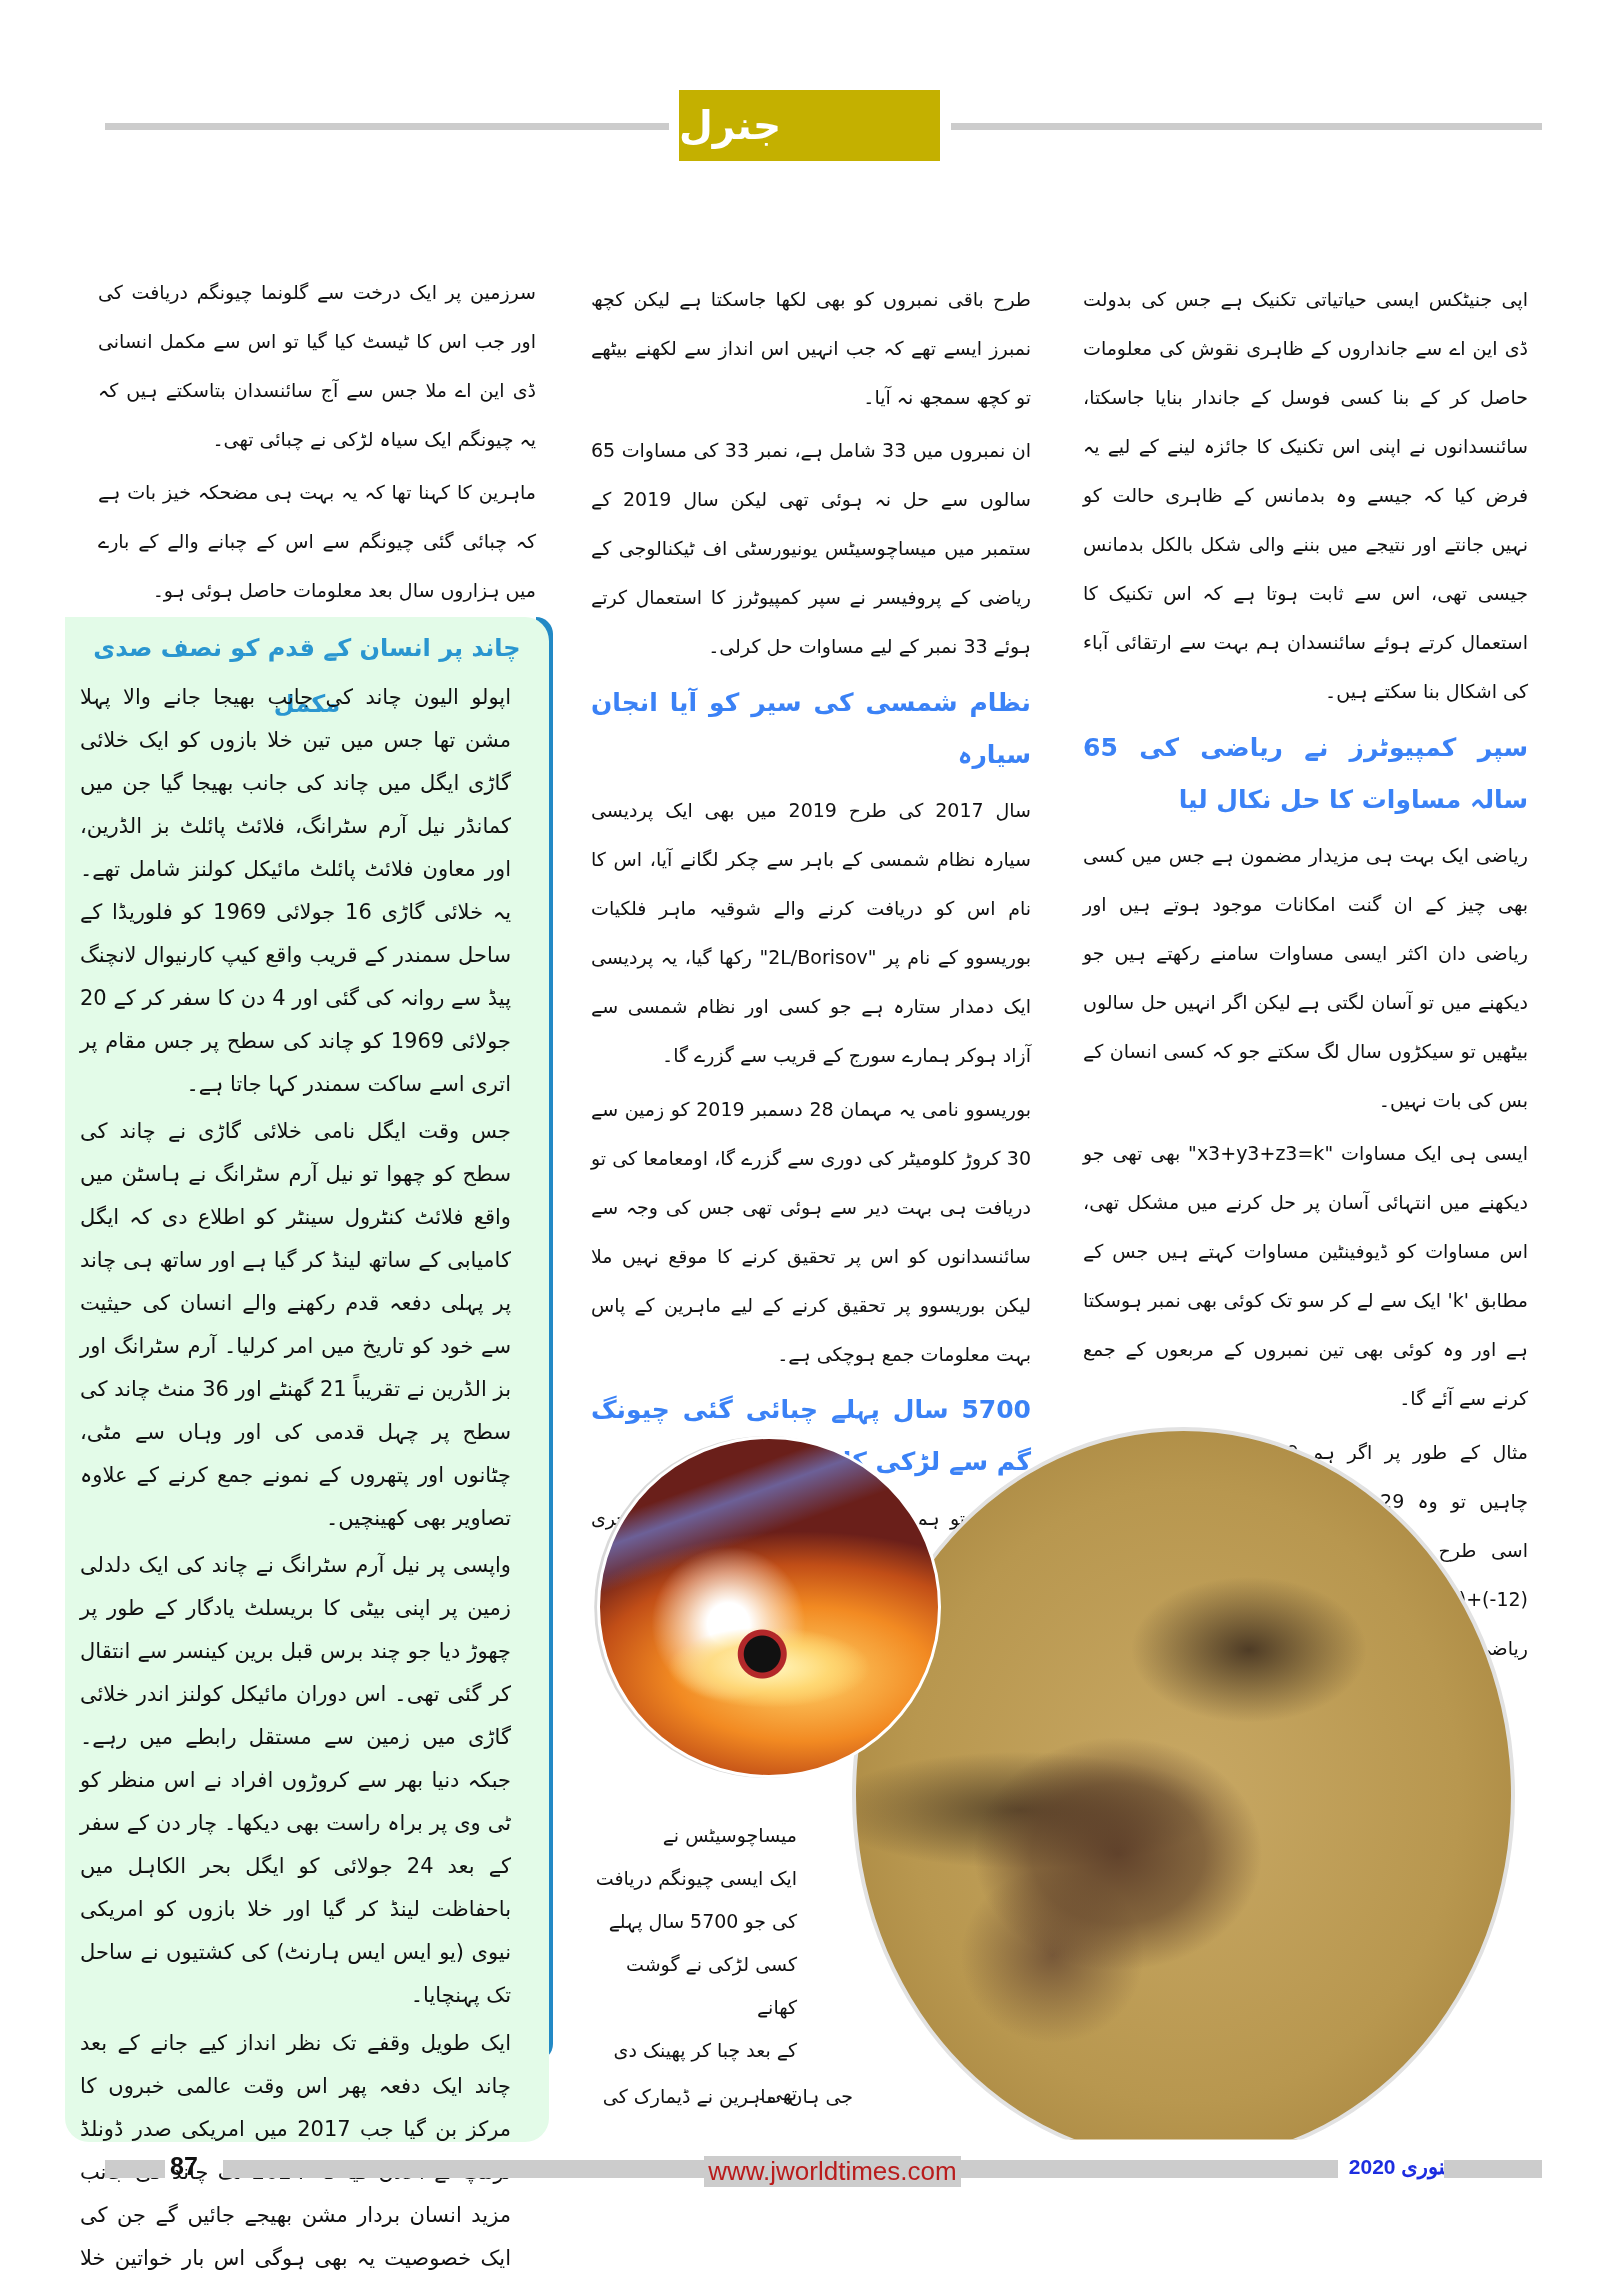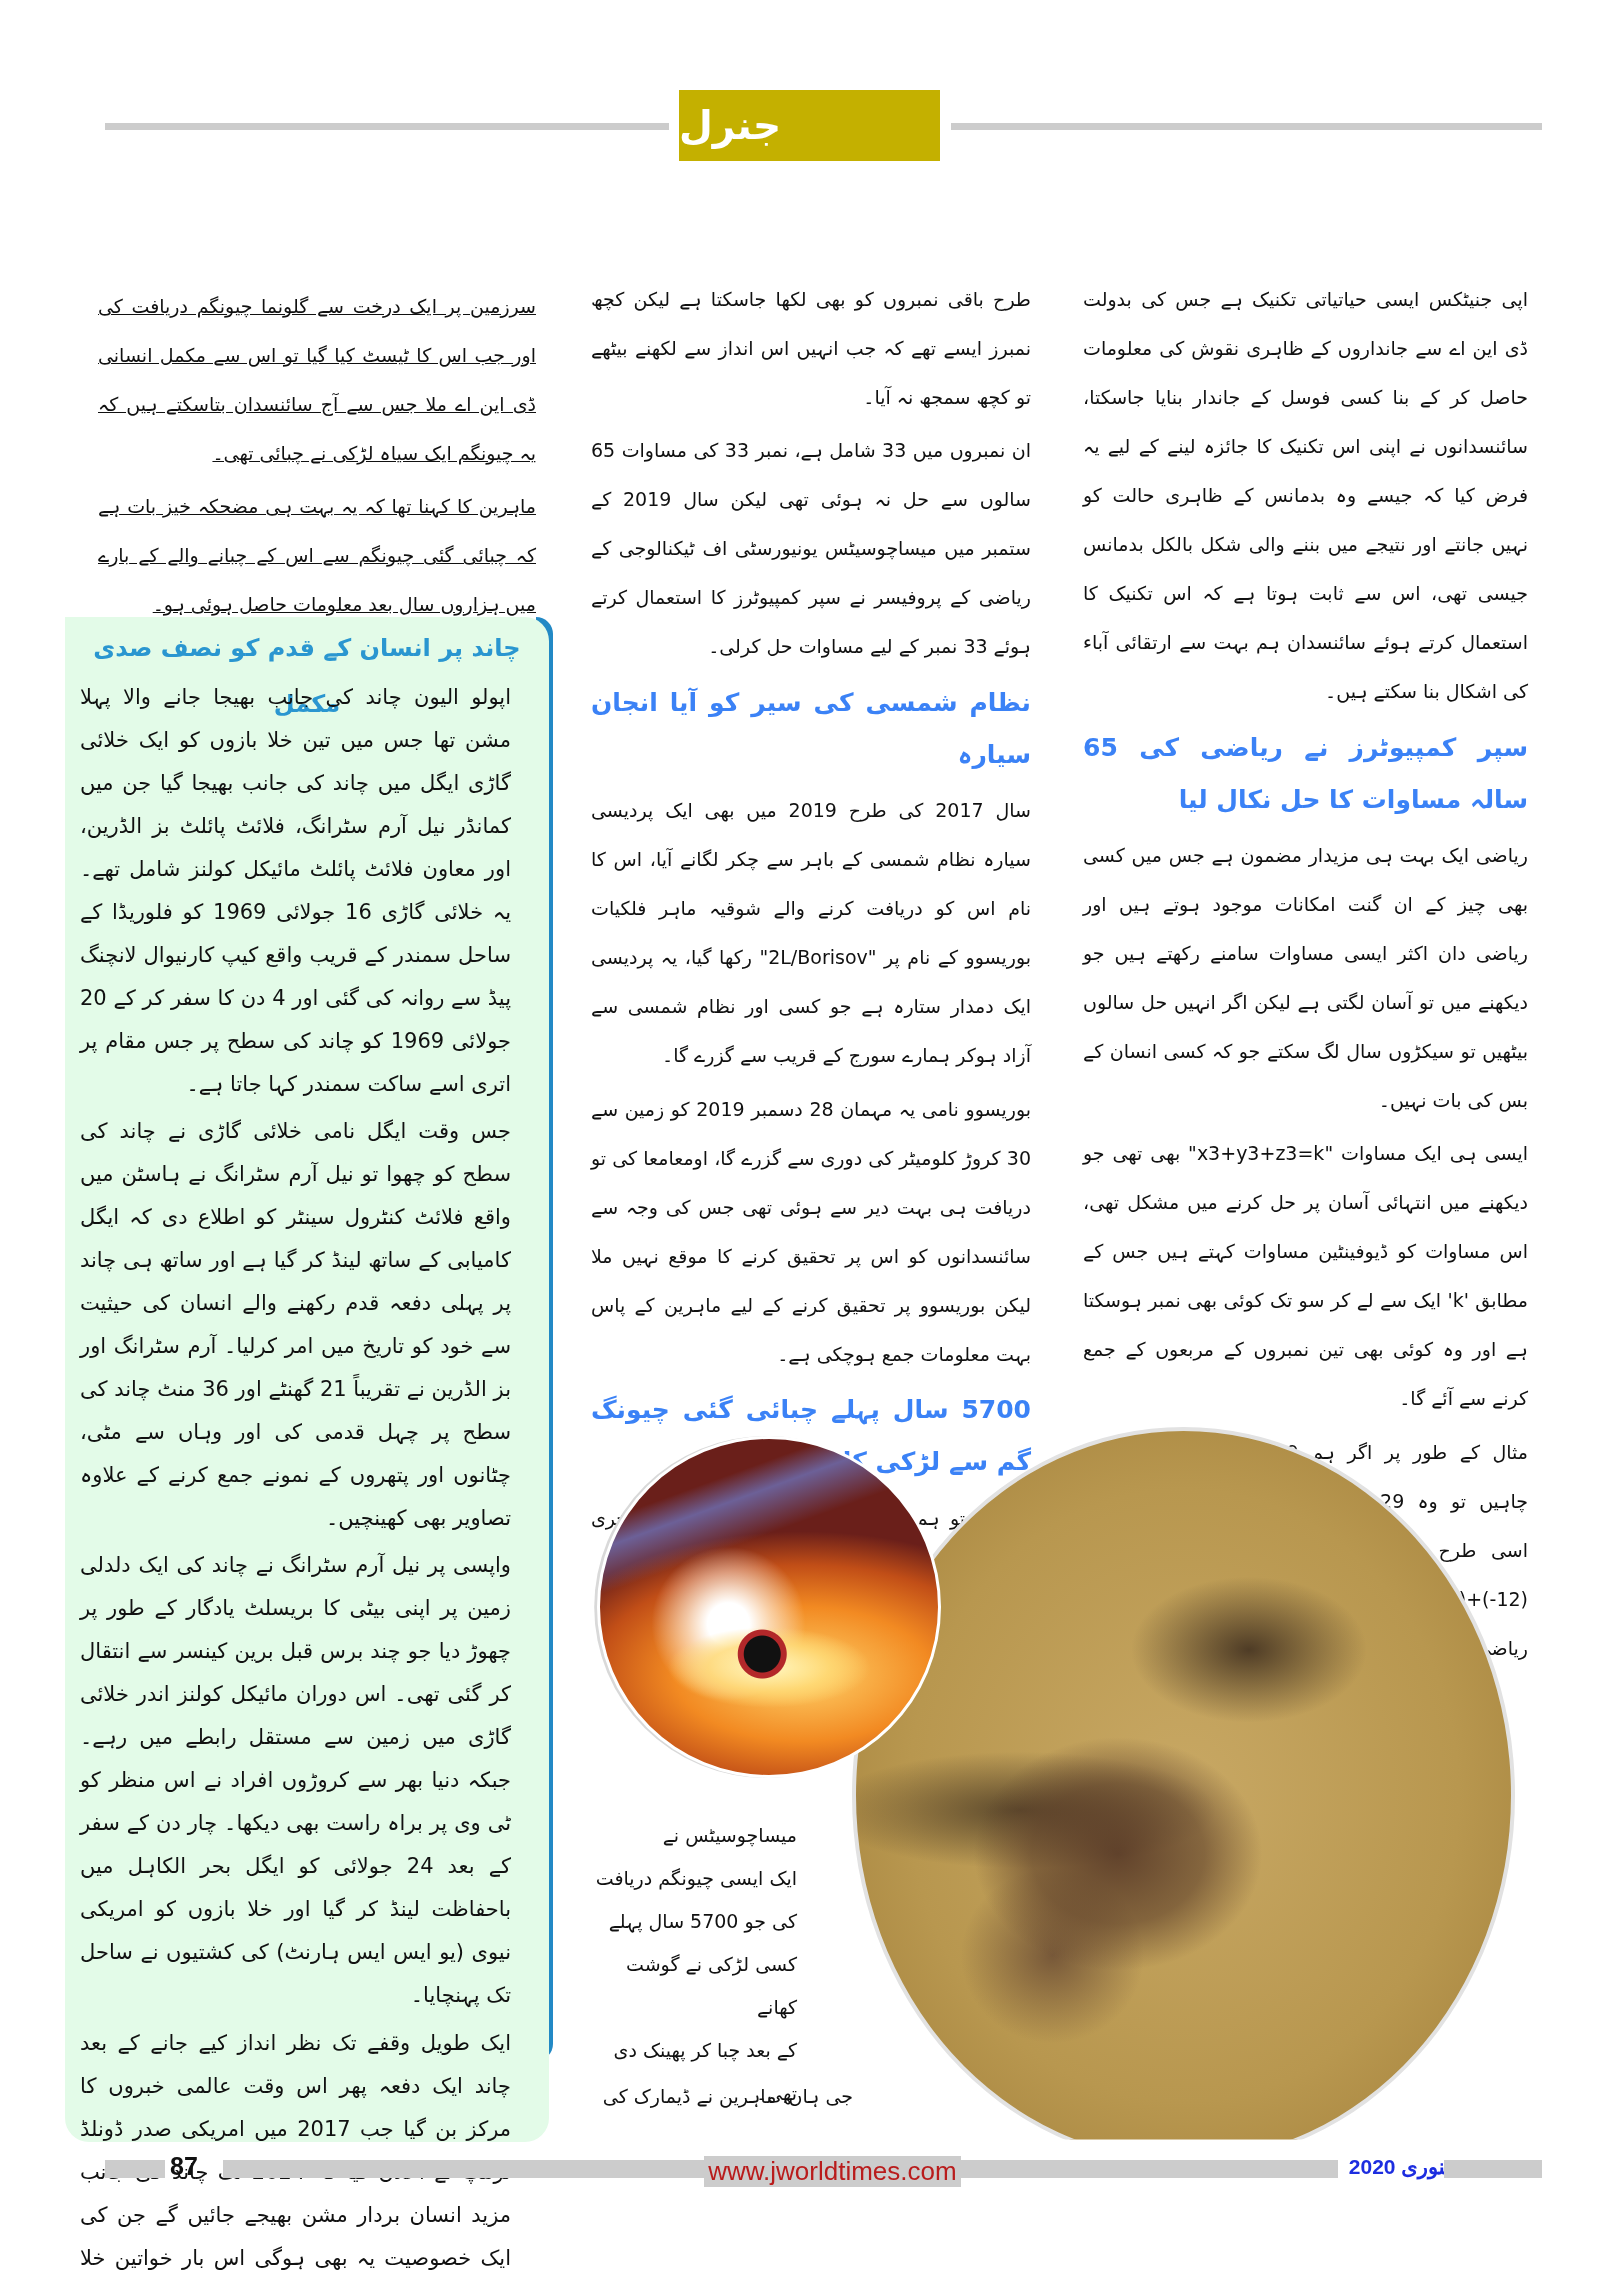--- a/index.html
+++ b/index.html
@@ -10,21 +10,21 @@
   .hdr-box { position:absolute; left:679px; top:90px; width:261px; height:71px;
              background:#c4b000; color:#fff; display:flex; align-items:center; justify-content:flex-start;
              font-size:39px; font-weight:bold; }
   
   .col { position:absolute; direction:rtl; text-align:justify; text-align-last:right;
          font-size:19px; line-height:49px; }
   .col p { margin:0 0 4.2px 0; }
   .col h2 { margin:5.6px 0 5.6px 0; color:#3b82f6; font-size:25px; line-height:52px; font-weight:bold; }
   #col-right { left:1083px; top:275px; width:445px; }
   #col-mid { left:591px; top:275px; width:440px; }
-  #col-left-top { left:98px; top:282px; width:438px;text-decoration:underline; }
+  #col-left-top { left:98px; top:268px; width:438px; }
   
   .sidebar { position:absolute; left:65px; top:617px; width:484px; height:1525px;
              background:#e3fbe8; border-radius:0 24px 24px 24px; }
   .sidebar-edge { position:absolute; left:536px; top:617px; width:17px; height:1444px;
                   background:#2289c5; border-radius:0 21px 21px 0; }
   .sidebar-title { position:absolute; left:65px; top:620px; width:484px; text-align:center; direction:rtl;
                    color:#2a96d0; font-size:24px; font-weight:bold; line-height:56px; }
   #sidebar-body { left:80px; top:676px; width:431px; font-size:21px; line-height:43px; }
   
   .blackhole { position:absolute; left:597px; top:1436px; width:338px; height:336px; border-radius:50%;

